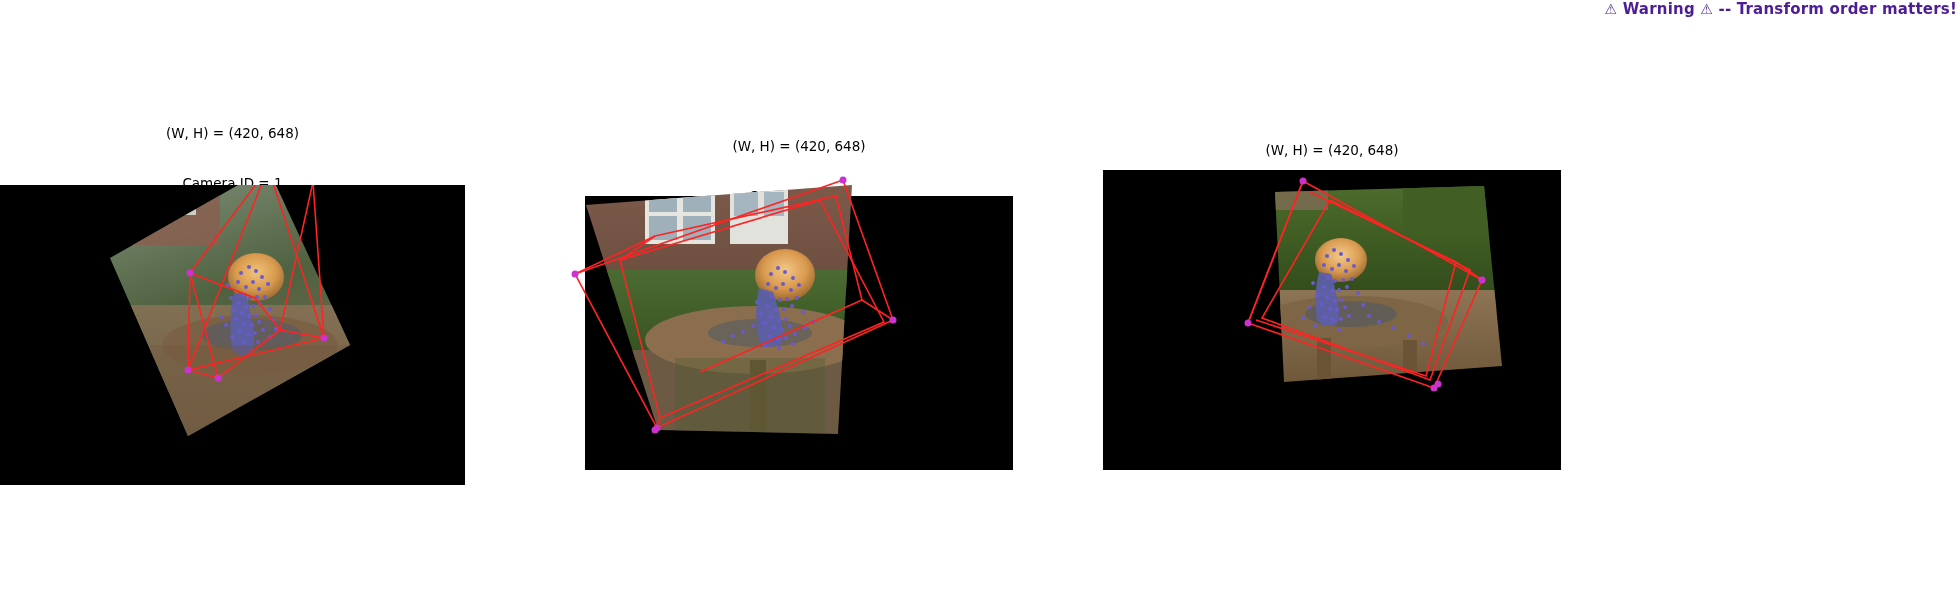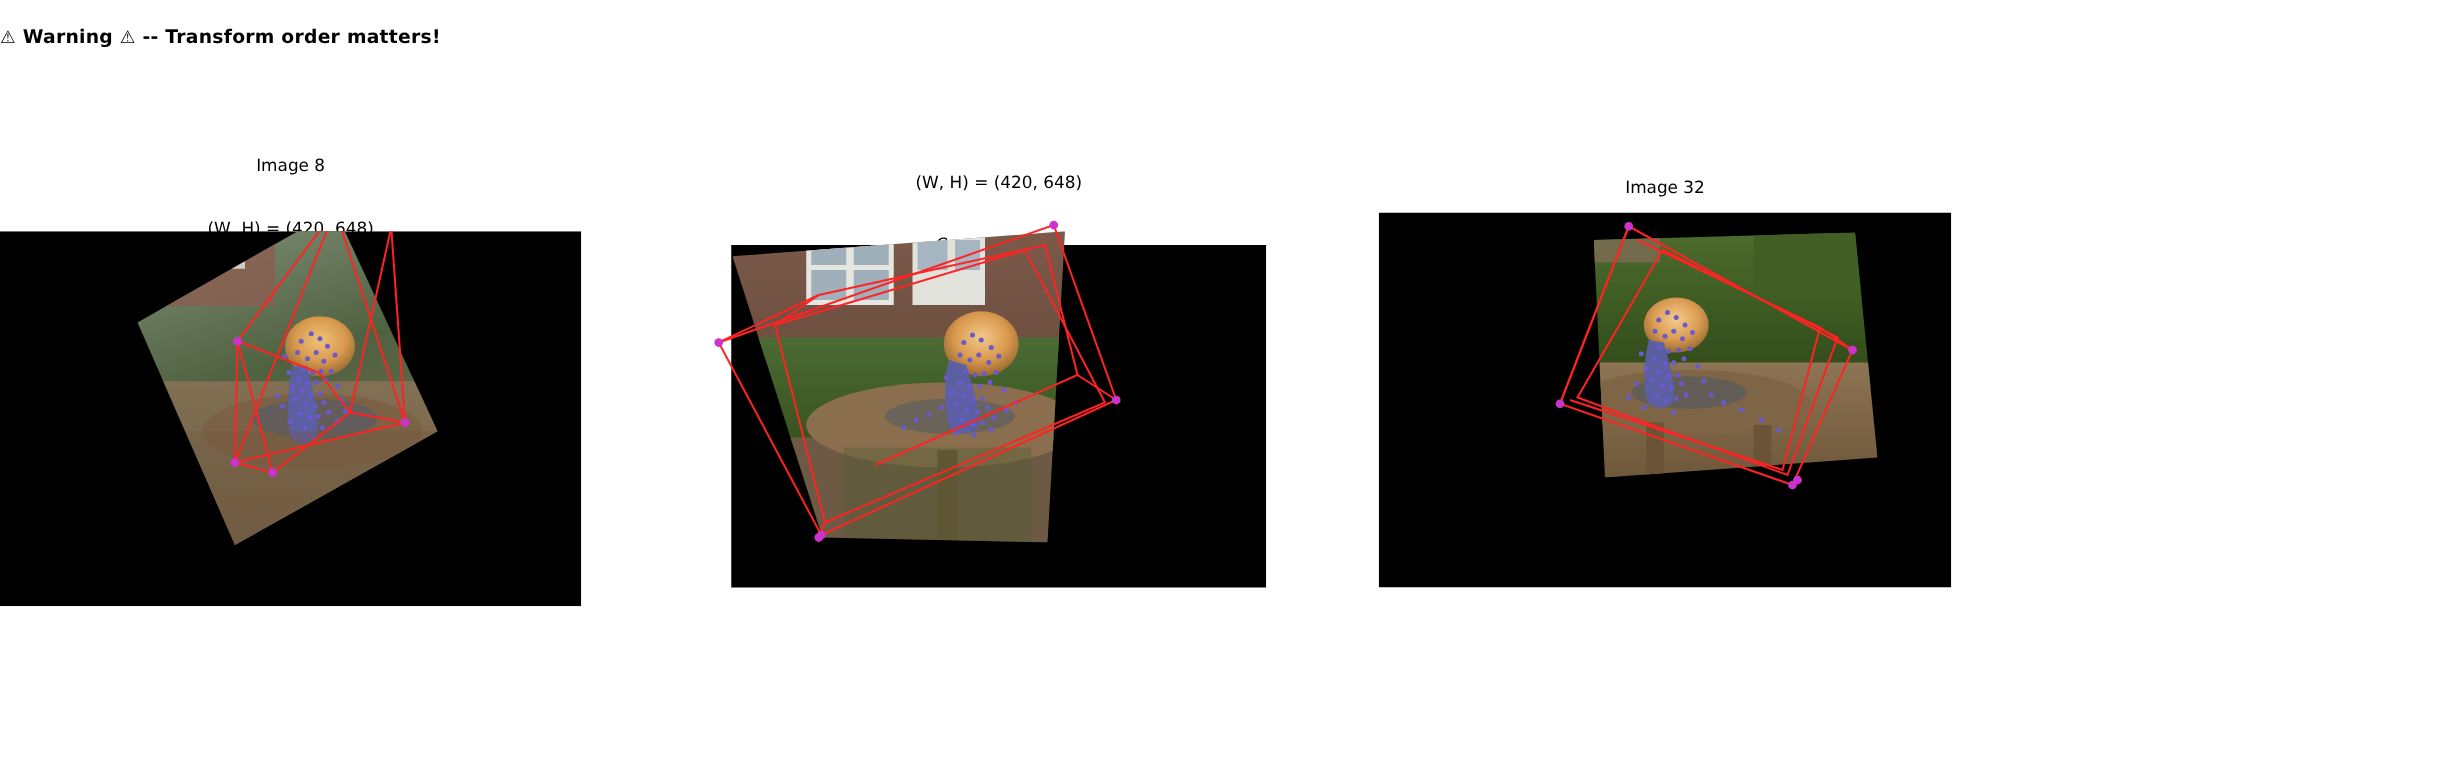--- a/index.html
+++ b/index.html
@@ -9,25 +9,25 @@
   }
   body {
     width: 1957px;
     height: 614px;
     font-family: "DejaVu Sans", sans-serif;
     overflow: hidden;
     position: relative;
   }
   #warning-banner {
     position: absolute;
-    top: 20px;
+    top: 0;
     left: 0;
     width: 100%;
-    text-align: left;
-    color: #000000;
+    text-align: right;
+    color: #4c1d95;
     font-size: 15px;
     font-weight: bold;
     letter-spacing: 0.2px;
   }
   #warning-banner .warn-glyph {
     font-weight: normal;
     font-size: 14px;
   }
   .panels {
     position: absolute;
@@ -66,21 +66,20 @@
   <span class="warn-glyph">⚠</span>
   <span>Warning</span>
   <span class="warn-glyph">⚠</span>
   <span>-- Transform order matters!</span>
 </div>
 
 <div class="panels">
 
   <div class="panel" style="left:0px; width:465px;">
     <div class="panel-title" style="top:92px;">
-      <div>Image 8</div>
       <div>(W, H) = (420, 648)</div>
       <div>Camera ID = 1</div>
       <div>Num Visible Points = 100</div>
     </div>
     <div class="canvas-wrap" style="top:185px; left:0px;">
       <svg width="465" height="300" viewBox="0 0 465 300">
         <defs>
           <clipPath id="quad8">
             <polygon points="110,73 268,-17 350,160 188,251"></polygon>
           </clipPath>
@@ -277,21 +276,20 @@
           <circle cx="92" cy="258" r="3.5"></circle>
           <circle cx="10" cy="104" r="3.5"></circle>
           <circle cx="90" cy="260" r="3.5"></circle>
         </g>
       </svg>
     </div>
   </div>
 
   <div class="panel" style="left:1103px; width:458px;">
     <div class="panel-title" style="top:109px;">
-      <div>Image 32</div>
       <div>(W, H) = (420, 648)</div>
       <div>Camera ID = 1</div>
       <div>Num Visible Points = 106</div>
     </div>
     <div class="canvas-wrap" style="top:170px; left:0px;">
       <svg width="458" height="300" viewBox="0 0 458 300">
         <defs>
           <clipPath id="quad32">
             <polygon points="172,22 381,16 399,196 181,212"></polygon>
           </clipPath>

